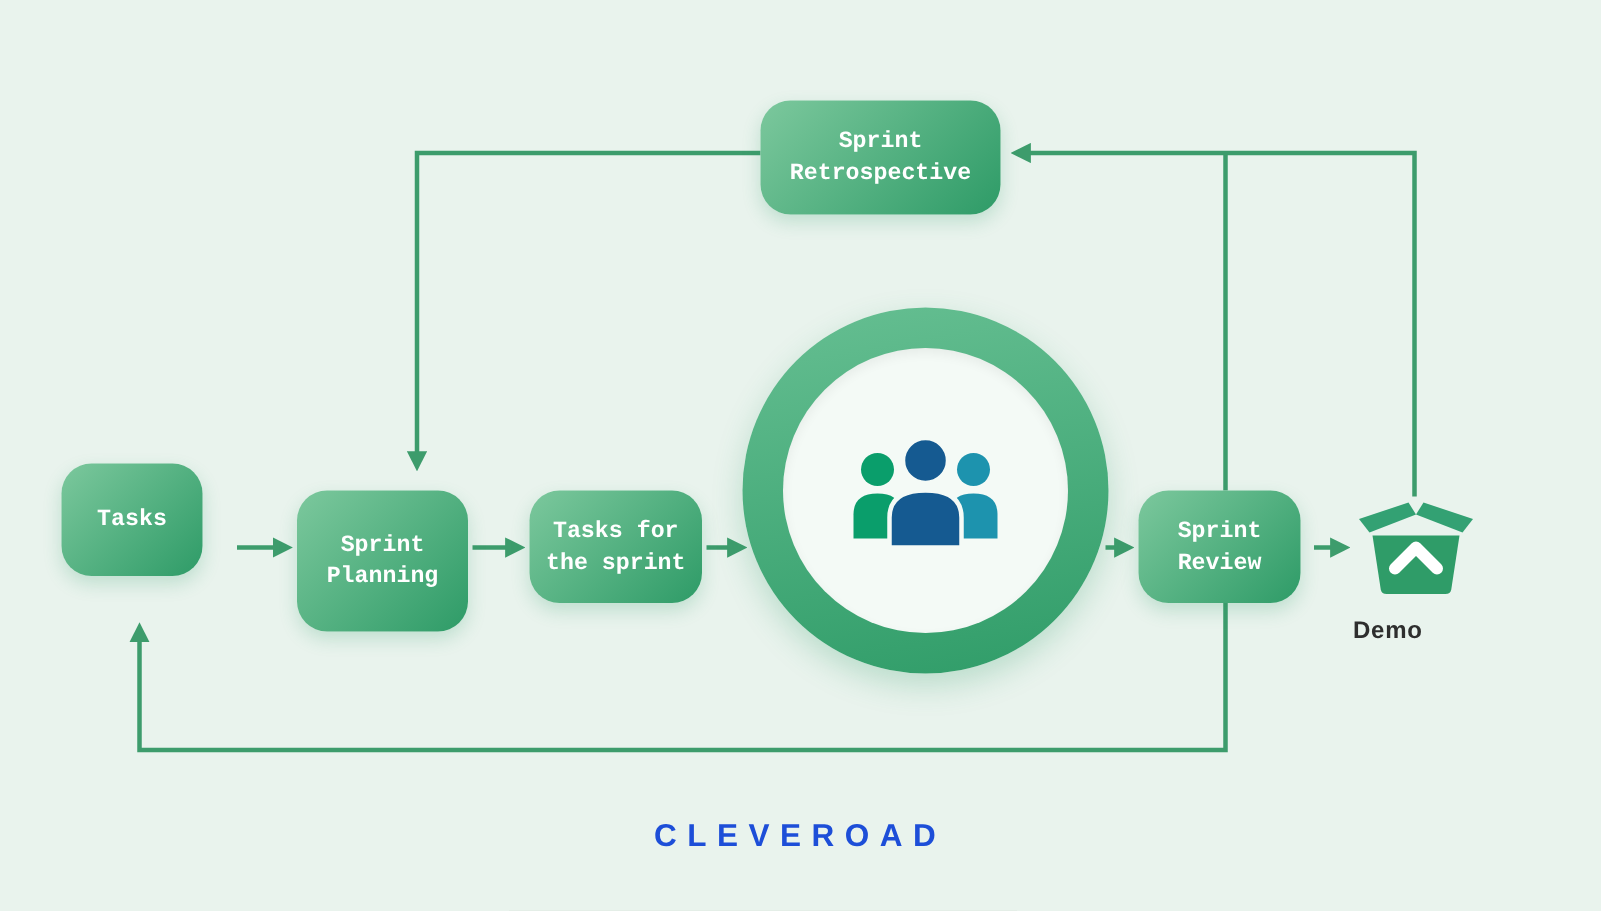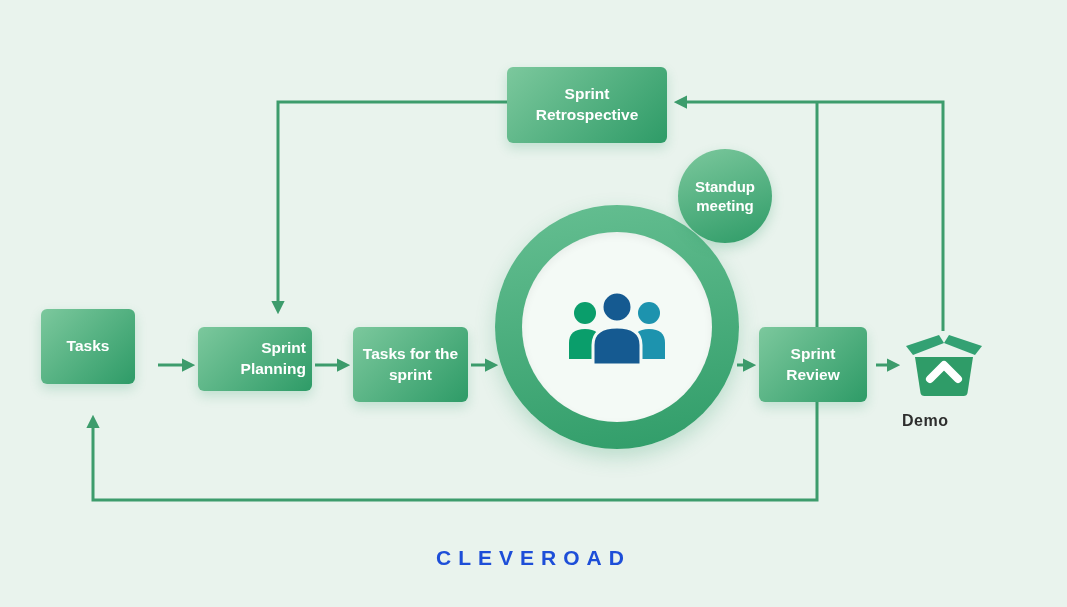--- a/index.html
+++ b/index.html
@@ -5,26 +5,27 @@
   html,body{margin:0;padding:0;background:#dfe9e2;}
   .canvas{
     position:relative;width:1067px;height:607px;overflow:hidden;
     background:#e9f3ed;
     font-family:"Liberation Sans", sans-serif;
   }
   .connectors{position:absolute;left:0;top:0;z-index:1;}
   .node{
     position:absolute;z-index:2;display:flex;align-items:center;justify-content:center;
     text-align:center;color:#ffffff;font-size:15.5px;font-weight:600;line-height:1.35;
-    border-radius:6px;padding:6px;box-sizing:border-box;
+    border-radius:20px;padding:6px;box-sizing:border-box;
     background:linear-gradient(135deg,#7cc89d 0%,#2e9b67 100%);
     box-shadow:0 5px 12px rgba(46,155,103,.22);
+    font-family:Liberation Mono, monospace;
   }
   #node-tasks{left:41px;top:309px;width:94px;height:75px;}
-  #node-planning{left:198px;top:327px;width:114px;height:64px;text-align:right;}
+  #node-planning{left:198px;top:327px;width:114px;height:94px;}
   #node-tasks-sprint{left:353px;top:327px;width:115px;height:75px;}
   #node-review{left:759px;top:327px;width:108px;height:75px;}
   #node-retro{left:507px;top:67px;width:160px;height:76px;}
   .bubble{
     position:absolute;left:678px;top:149px;width:94px;height:94px;border-radius:50%;z-index:3;
     display:flex;align-items:center;justify-content:center;text-align:center;
     color:#fff;font-size:15px;font-weight:600;line-height:1.3;padding:4px;box-sizing:border-box;
     background:linear-gradient(160deg,#7cc89d 0%,#2e9b67 100%);
     box-shadow:0 5px 12px rgba(46,155,103,.25);
   }
@@ -89,23 +90,20 @@
   </div>
 
   <div class="node" id="node-review">
     <span>Sprint Review</span>
   </div>
 
   <div class="node" id="node-retro">
     <span>Sprint Retrospective</span>
   </div>
 
-  <div class="bubble">
-    <span>Standup meeting</span>
-  </div>
 
   <div class="ring">
     <div class="ring-inner">
       <svg width="128" height="88" viewBox="0 0 128 88">
         <circle cx="32" cy="30" r="11" fill="#0a9e6b"></circle>
         <path d="M16,76 V60 Q16,46 32,46 Q48,46 48,60 V76 Z" fill="#0a9e6b"></path>
         <circle cx="96" cy="30" r="11" fill="#1d93ae"></circle>
         <path d="M80,76 V60 Q80,46 96,46 Q112,46 112,60 V76 Z" fill="#1d93ae"></path>
         <circle cx="64" cy="24" r="15" fill="#155a91" stroke="#f4faf6" stroke-width="3"></circle>
         <path d="M40,82 V62 Q40,44 64,44 Q88,44 88,62 V82 Z" fill="#155a91" stroke="#f4faf6" stroke-width="3"></path>

